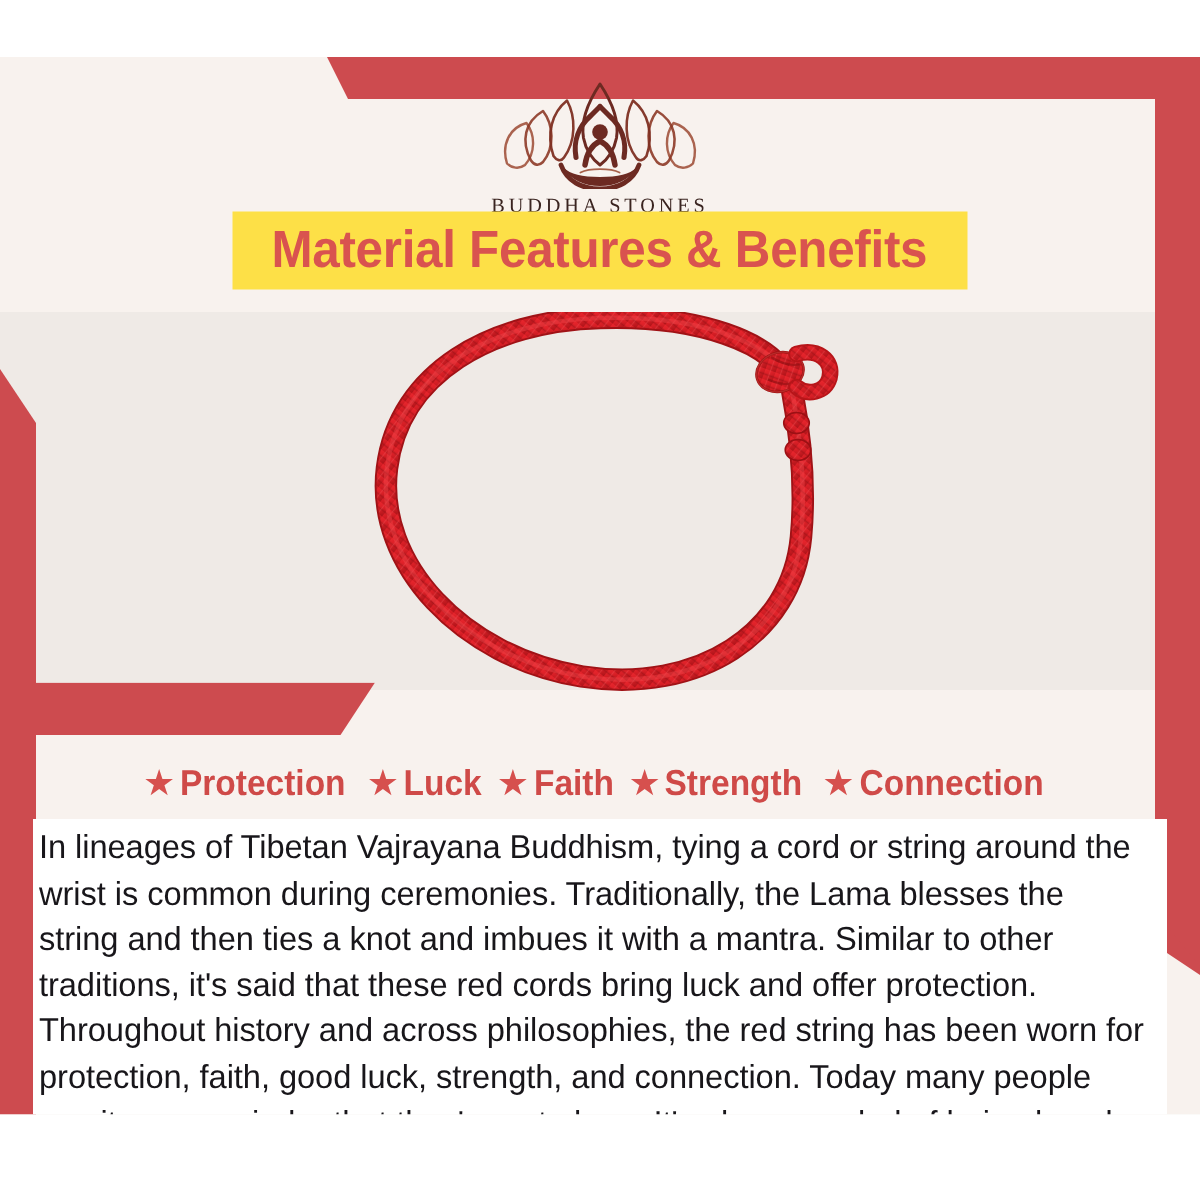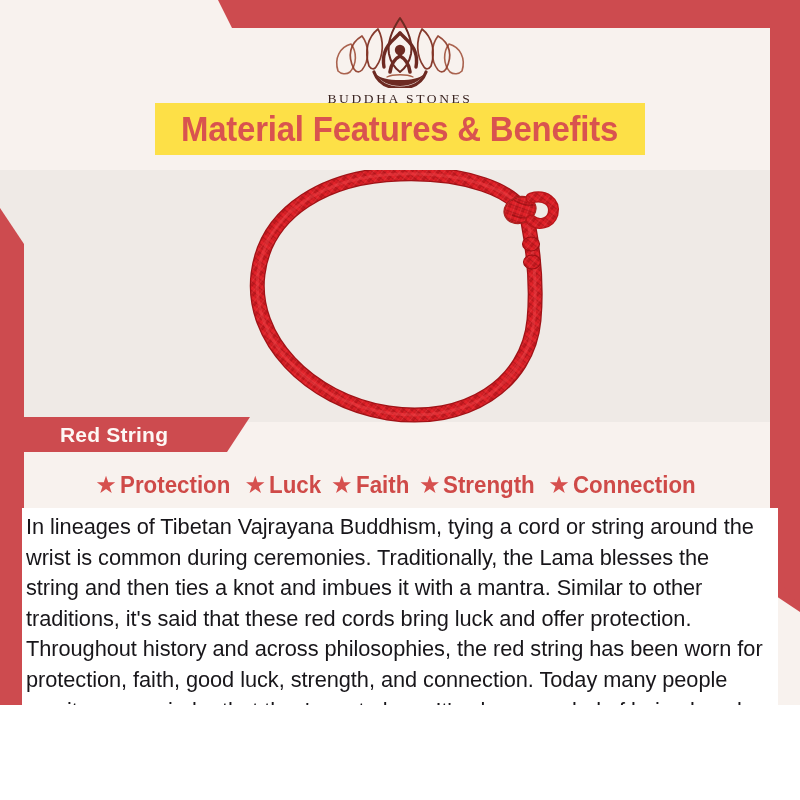--- a/index.html
+++ b/index.html
@@ -6,20 +6,21 @@
   html, body {
     margin: 0; padding: 0;
     background: #ffffff;
   }
   #infographic {
     position: relative;
     width: 800px; height: 705px;
     overflow: hidden;
     background: #f8f2ee;
     font-family: "Liberation Sans", sans-serif;
+    margin-top: 38px;
     -webkit-font-smoothing: antialiased;
   }
 
   
   .band-mid {
     position: absolute; left: 0; top: 170px;
     width: 800px; height: 252px;
     background: #efeae6;
   }
   .band-bottom {
@@ -243,21 +244,20 @@
 
       <path d="M303 28 C 317 24, 328 32, 325 44 C 322 54, 310 56, 303 50" fill="none" stroke="#b71519" stroke-width="11" stroke-linecap="round"></path>
       <path d="M303 28 C 317 24, 328 32, 325 44 C 322 54, 310 56, 303 50" fill="none" stroke="url(#braid)" stroke-width="8.5" stroke-linecap="round"></path>
 
       <ellipse cx="303" cy="74" rx="8.5" ry="7" fill="url(#braid)" stroke="#9c1014" stroke-width="1.1"></ellipse>
       <ellipse cx="304" cy="92" rx="8.5" ry="7" fill="url(#braid)" stroke="#9c1014" stroke-width="1.1"></ellipse>
     </g>
   </svg>
 
   <div class="ribbon"></div>
-  <div class="ribbon-text">Red String</div>
 
   <div class="features">
     <div class="feature">
       <span class="star">★</span>
       <span class="flabel">Protection</span>
     </div>
     <div class="feature">
       <span class="star">★</span>
       <span class="flabel">Luck</span>
     </div>

